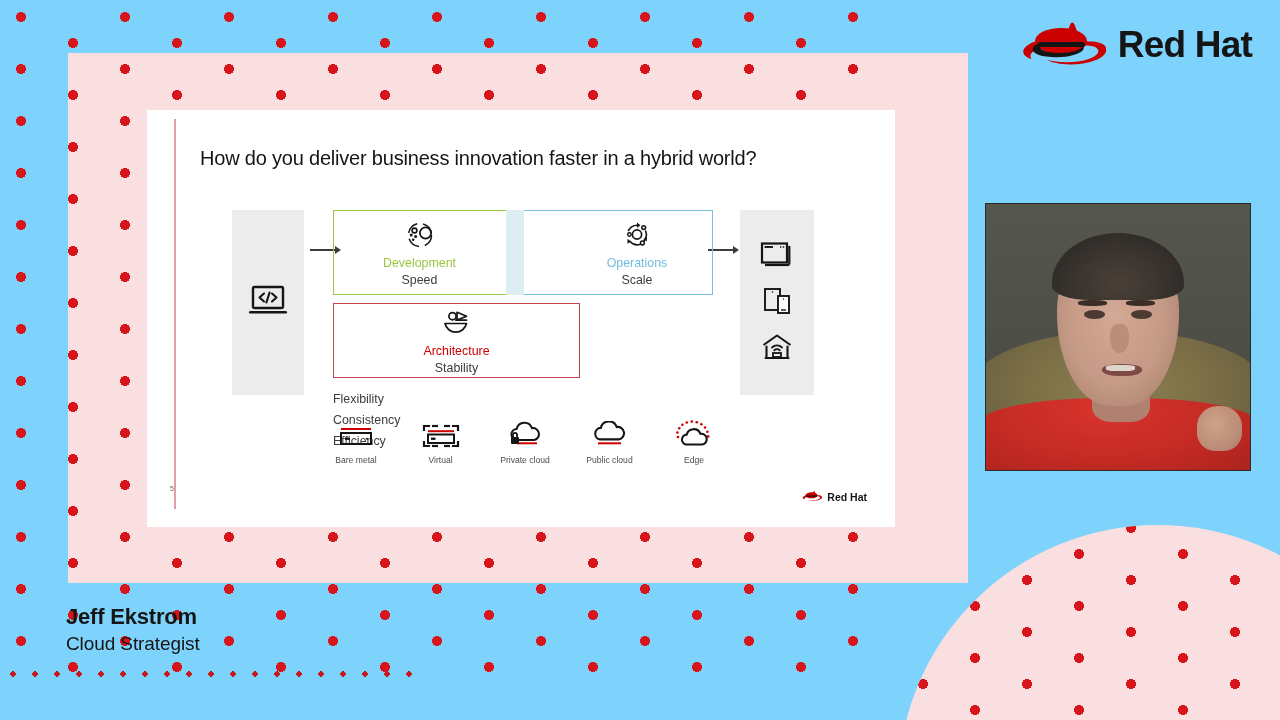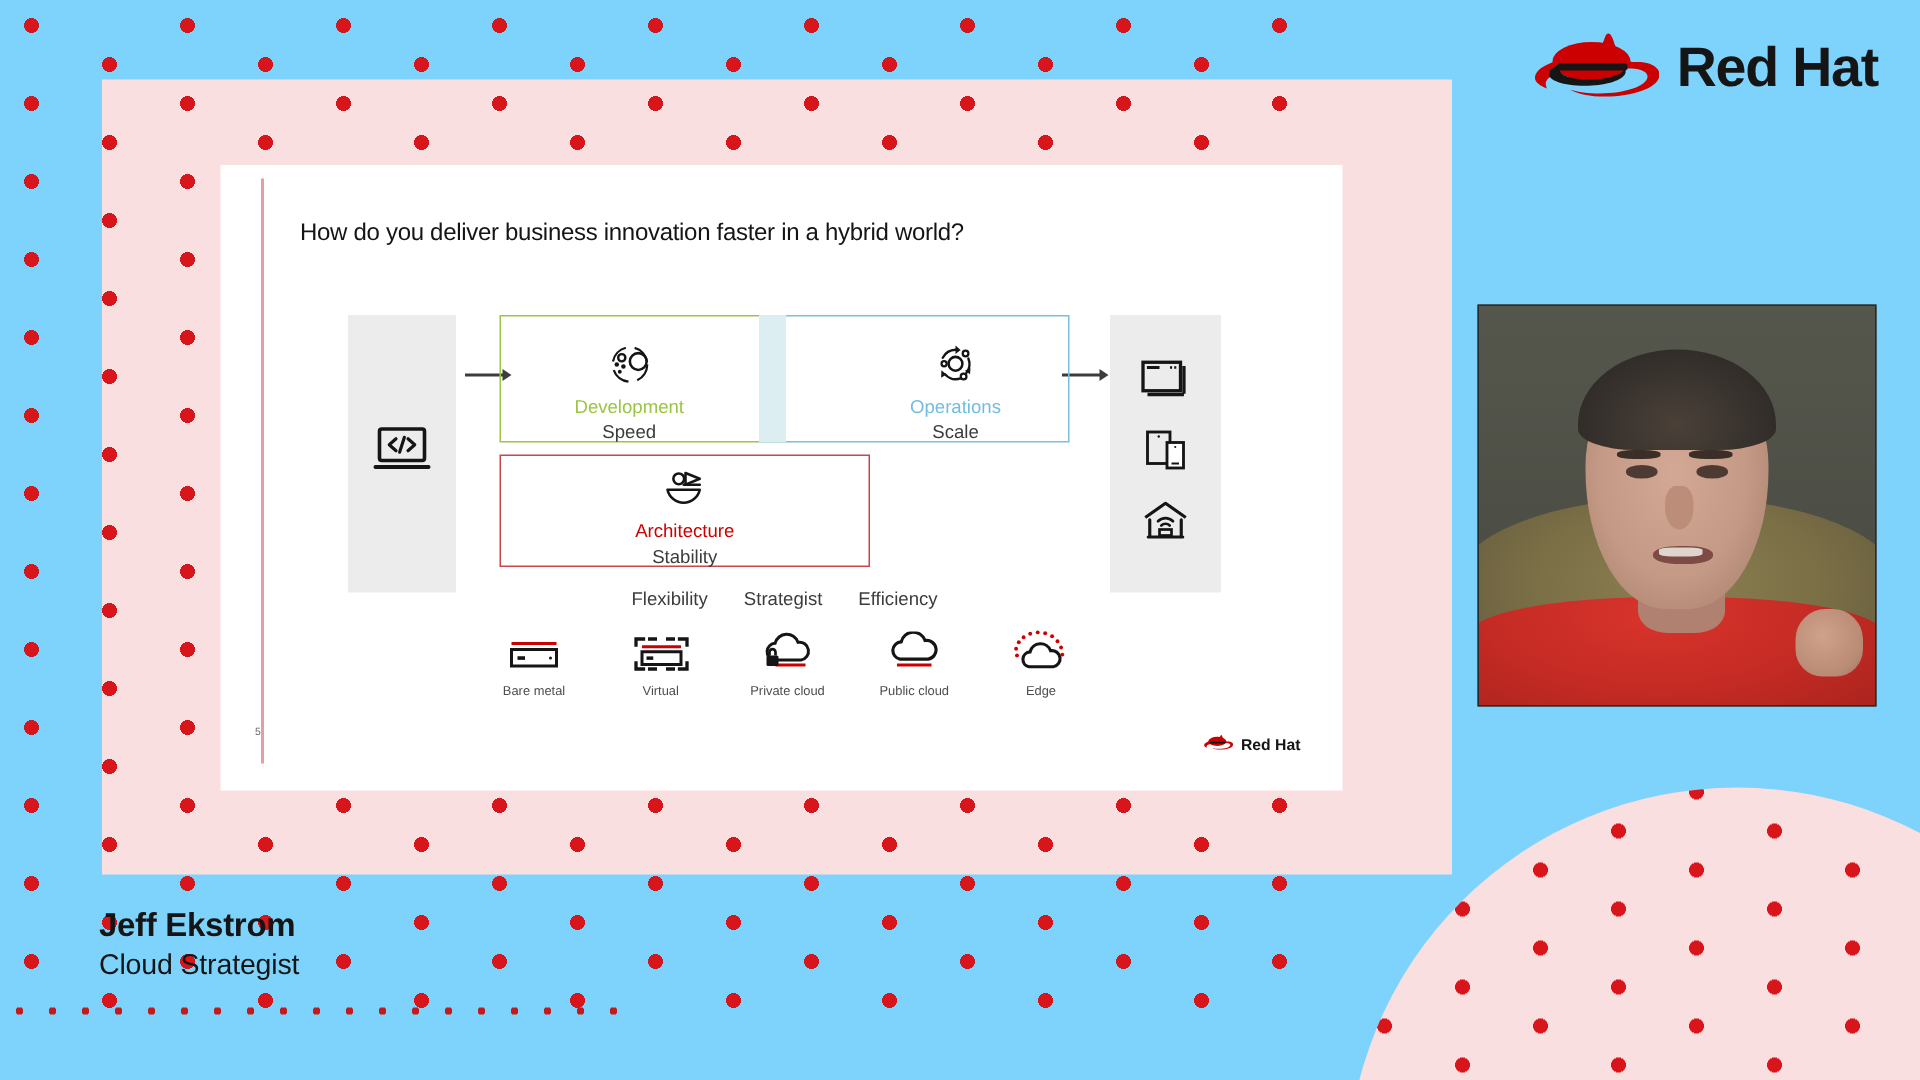--- a/index.html
+++ b/index.html
@@ -50,21 +50,21 @@
 
   
   .slide{
     position:absolute;left:147px;top:110px;width:748px;height:417px;
     background:#ffffff;z-index:4;overflow:hidden;
   }
   .slide-accent{position:absolute;left:27px;top:9px;width:1.6px;height:390px;background:#E2A0A6;}
   .slide-pagenum{position:absolute;left:23px;top:375px;font-size:7px;color:#6a6a6a;}
   .slide-title{
     position:absolute;left:53px;top:37px;width:670px;
-    font-size:16px;color:#151515;letter-spacing:-0.2px;white-space:nowrap;
+    font-size:20px;color:#151515;letter-spacing:-0.2px;white-space:nowrap;
   }
   .slide-footer-logo{position:absolute;right:28px;top:378px;display:flex;align-items:center;gap:5px;}
   .slide-footer-logo .wm{font-size:10.5px;font-weight:bold;color:#151515;}
 
   
   .diagram{position:absolute;left:53px;top:90px;width:650px;height:290px;}
   .graybox{position:absolute;background:#ECECEC;display:flex;align-items:center;justify-content:center;}
   .gb-left{left:32px;top:10px;width:72px;height:185px;}
   .gb-right{left:540px;top:10px;width:74px;height:185px;
     flex-direction:column;justify-content:center;gap:14px;}
@@ -72,32 +72,32 @@
   .arrow{position:absolute;height:10px;display:flex;align-items:center;}
   .arrow .shaft{height:1.3px;background:#3c3c3c;width:26px;}
   .arrow .head{width:0;height:0;border-top:4px solid transparent;border-bottom:4px solid transparent;border-left:6px solid #3c3c3c;margin-left:-1px;}
   .arrow-l{left:110px;top:45px;}
   .arrow-r{left:508px;top:45px;}
 
   .devops-row{position:absolute;left:133px;top:10px;width:380px;height:85px;}
   .box-dev{position:absolute;left:0;top:0;width:191px;height:85px;border:1.4px solid #9BC544;box-sizing:border-box;background:transparent;}
   .box-ops{position:absolute;left:173px;top:0;width:207px;height:85px;border:1.4px solid #7BBFDE;box-sizing:border-box;background:transparent;}
   .box-overlap{position:absolute;left:173px;top:0;width:18px;height:85px;background:#DCEEF2;}
-  .cell-inner{position:absolute;top:0;width:100%;height:100%;display:flex;flex-direction:column;align-items:center;justify-content:flex-end;gap:2px;}
+  .cell-inner{position:absolute;top:0;width:100%;height:100%;display:flex;flex-direction:column;align-items:center;justify-content:center;gap:2px;}
   .cell-inner .ico{height:34px;display:flex;align-items:center;justify-content:center;margin-bottom:2px;}
   .t-main{font-size:12.4px;line-height:1.15;}
   .t-sub{font-size:12.4px;color:#3c3c3c;line-height:1.15;}
   .c-dev{color:#9BC544;}
   .c-ops{color:#73BCE0;}
   .c-arch{color:#CC0000;}
 
   .box-arch{position:absolute;left:133px;top:103px;width:247px;height:75px;border:1.4px solid #C9464B;box-sizing:border-box;}
   .box-arch-wide{position:absolute;left:133px;top:103px;width:247px;height:75px;}
 
-  .pillars{position:absolute;left:133px;top:192px;width:380px;display:flex;justify-content:center;gap:24px;font-size:12.4px;color:#3c3c3c;}
+  .pillars{position:absolute;left:133px;top:192px;width:380px;display:flex;justify-content:center;gap:7px;font-size:12.4px;color:#3c3c3c;flex-direction:column;}
   .plat-row{position:absolute;left:120px;top:215px;width:410px;display:flex;justify-content:space-between;}
   .plat{width:72px;display:flex;flex-direction:column;align-items:center;gap:6px;}
   .plat .pico{height:34px;display:flex;align-items:flex-end;justify-content:center;}
   .plat .plabel{font-size:8.6px;color:#4d4d4d;text-align:right;white-space:nowrap;}
 
   
   .webcam{position:absolute;left:985px;top:203px;width:266px;height:268px;z-index:6;
     background:#4a4a42;overflow:hidden;border:1px solid #2b2b2b;box-sizing:border-box;}
   .wc-bg{position:absolute;inset:0;background:
      linear-gradient(180deg,#55564c 0%,#4d4e45 55%,#46463e 100%);}
@@ -266,21 +266,21 @@
             <path d="M5.5 13.5v11M26.5 13.5v11M4.5 25h23" fill="none" stroke="#151515" stroke-width="2.1" stroke-linecap="round"></path>
             <path d="M11 14.5a7 7 0 0 1 10 0" fill="none" stroke="#151515" stroke-width="1.8" stroke-linecap="round"></path>
             <path d="M13.2 17.3a4 4 0 0 1 5.6 0" fill="none" stroke="#151515" stroke-width="1.8" stroke-linecap="round"></path>
             <rect x="12" y="20" width="8" height="4" fill="none" stroke="#151515" stroke-width="1.8"></rect>
           </svg>
         </span>
       </div>
 
       <div class="pillars">
         <span>Flexibility</span>
-        <span>Strategist</span>
+        <span>Consistency</span>
         <span>Efficiency</span>
       </div>
 
       <div class="plat-row">
         <div class="plat">
           <span class="pico">
             <svg width="40" height="26" viewBox="0 0 40 26" aria-hidden="true">
               <line x1="5" y1="6" x2="35" y2="6" stroke="#CC0000" stroke-width="2"></line>
               <rect x="5" y="10" width="30" height="11" fill="none" stroke="#151515" stroke-width="2"></rect>
               <rect x="9" y="14.5" width="5" height="2.4" fill="#151515"></rect>

